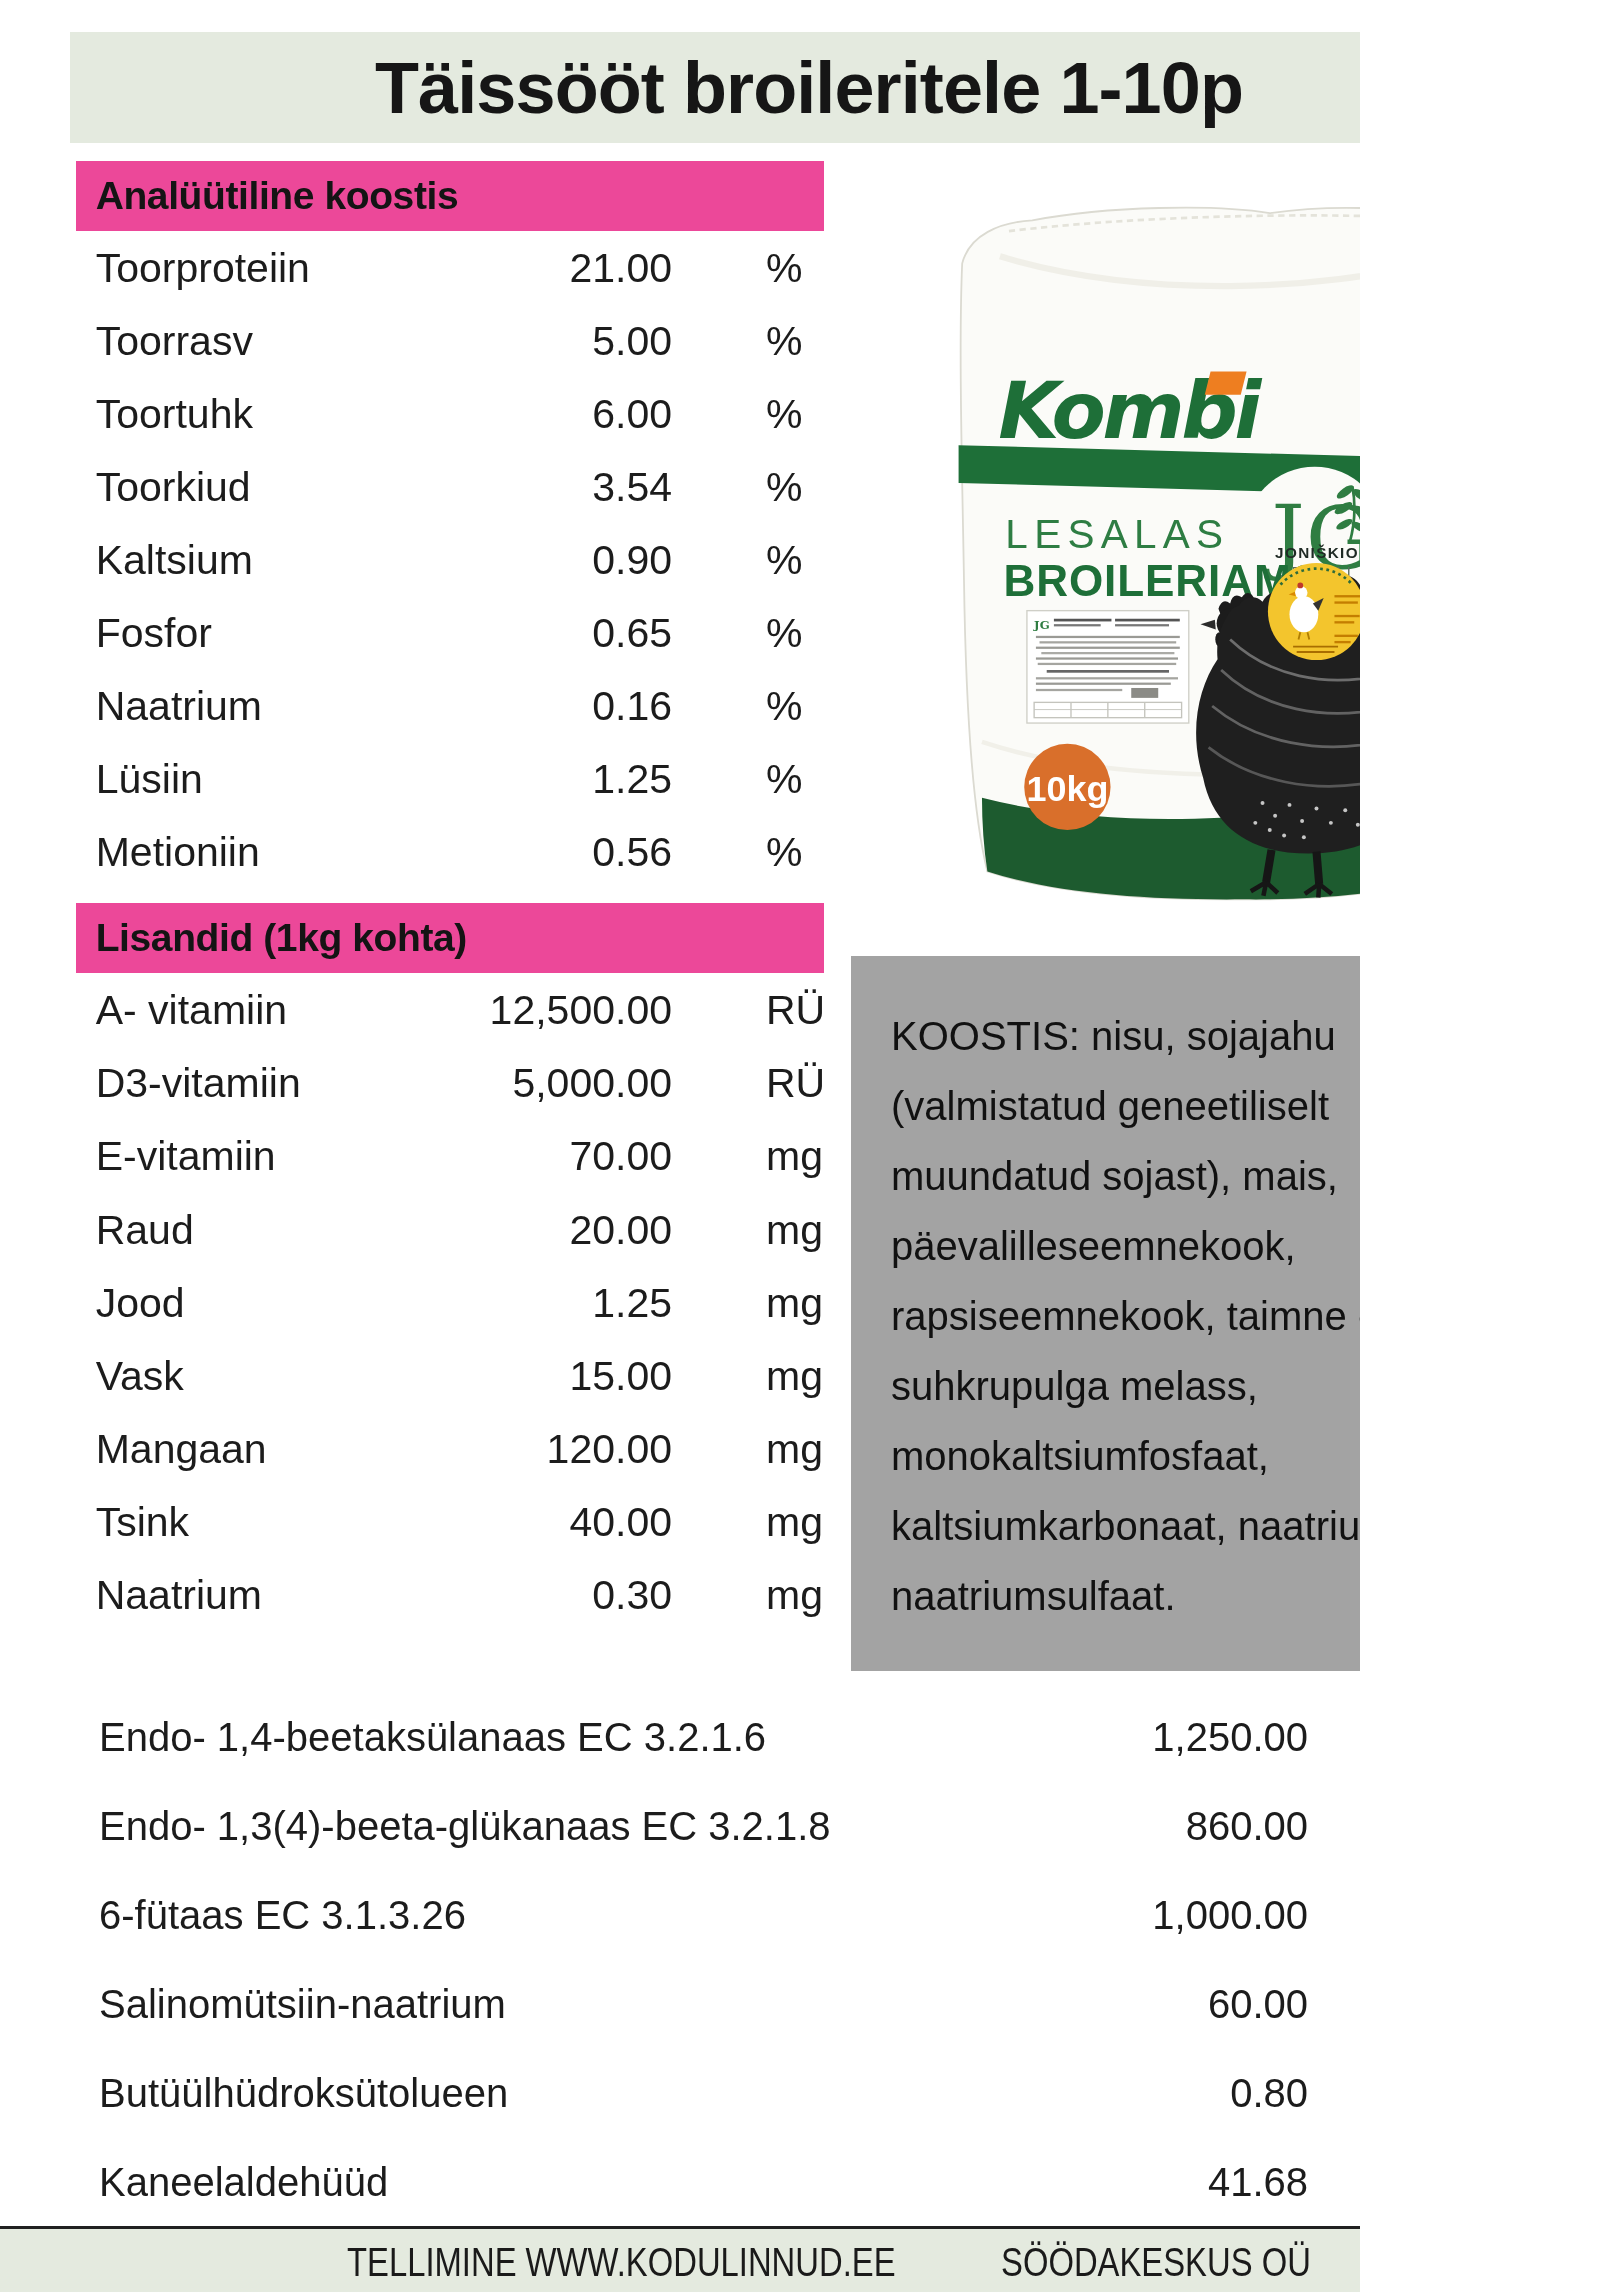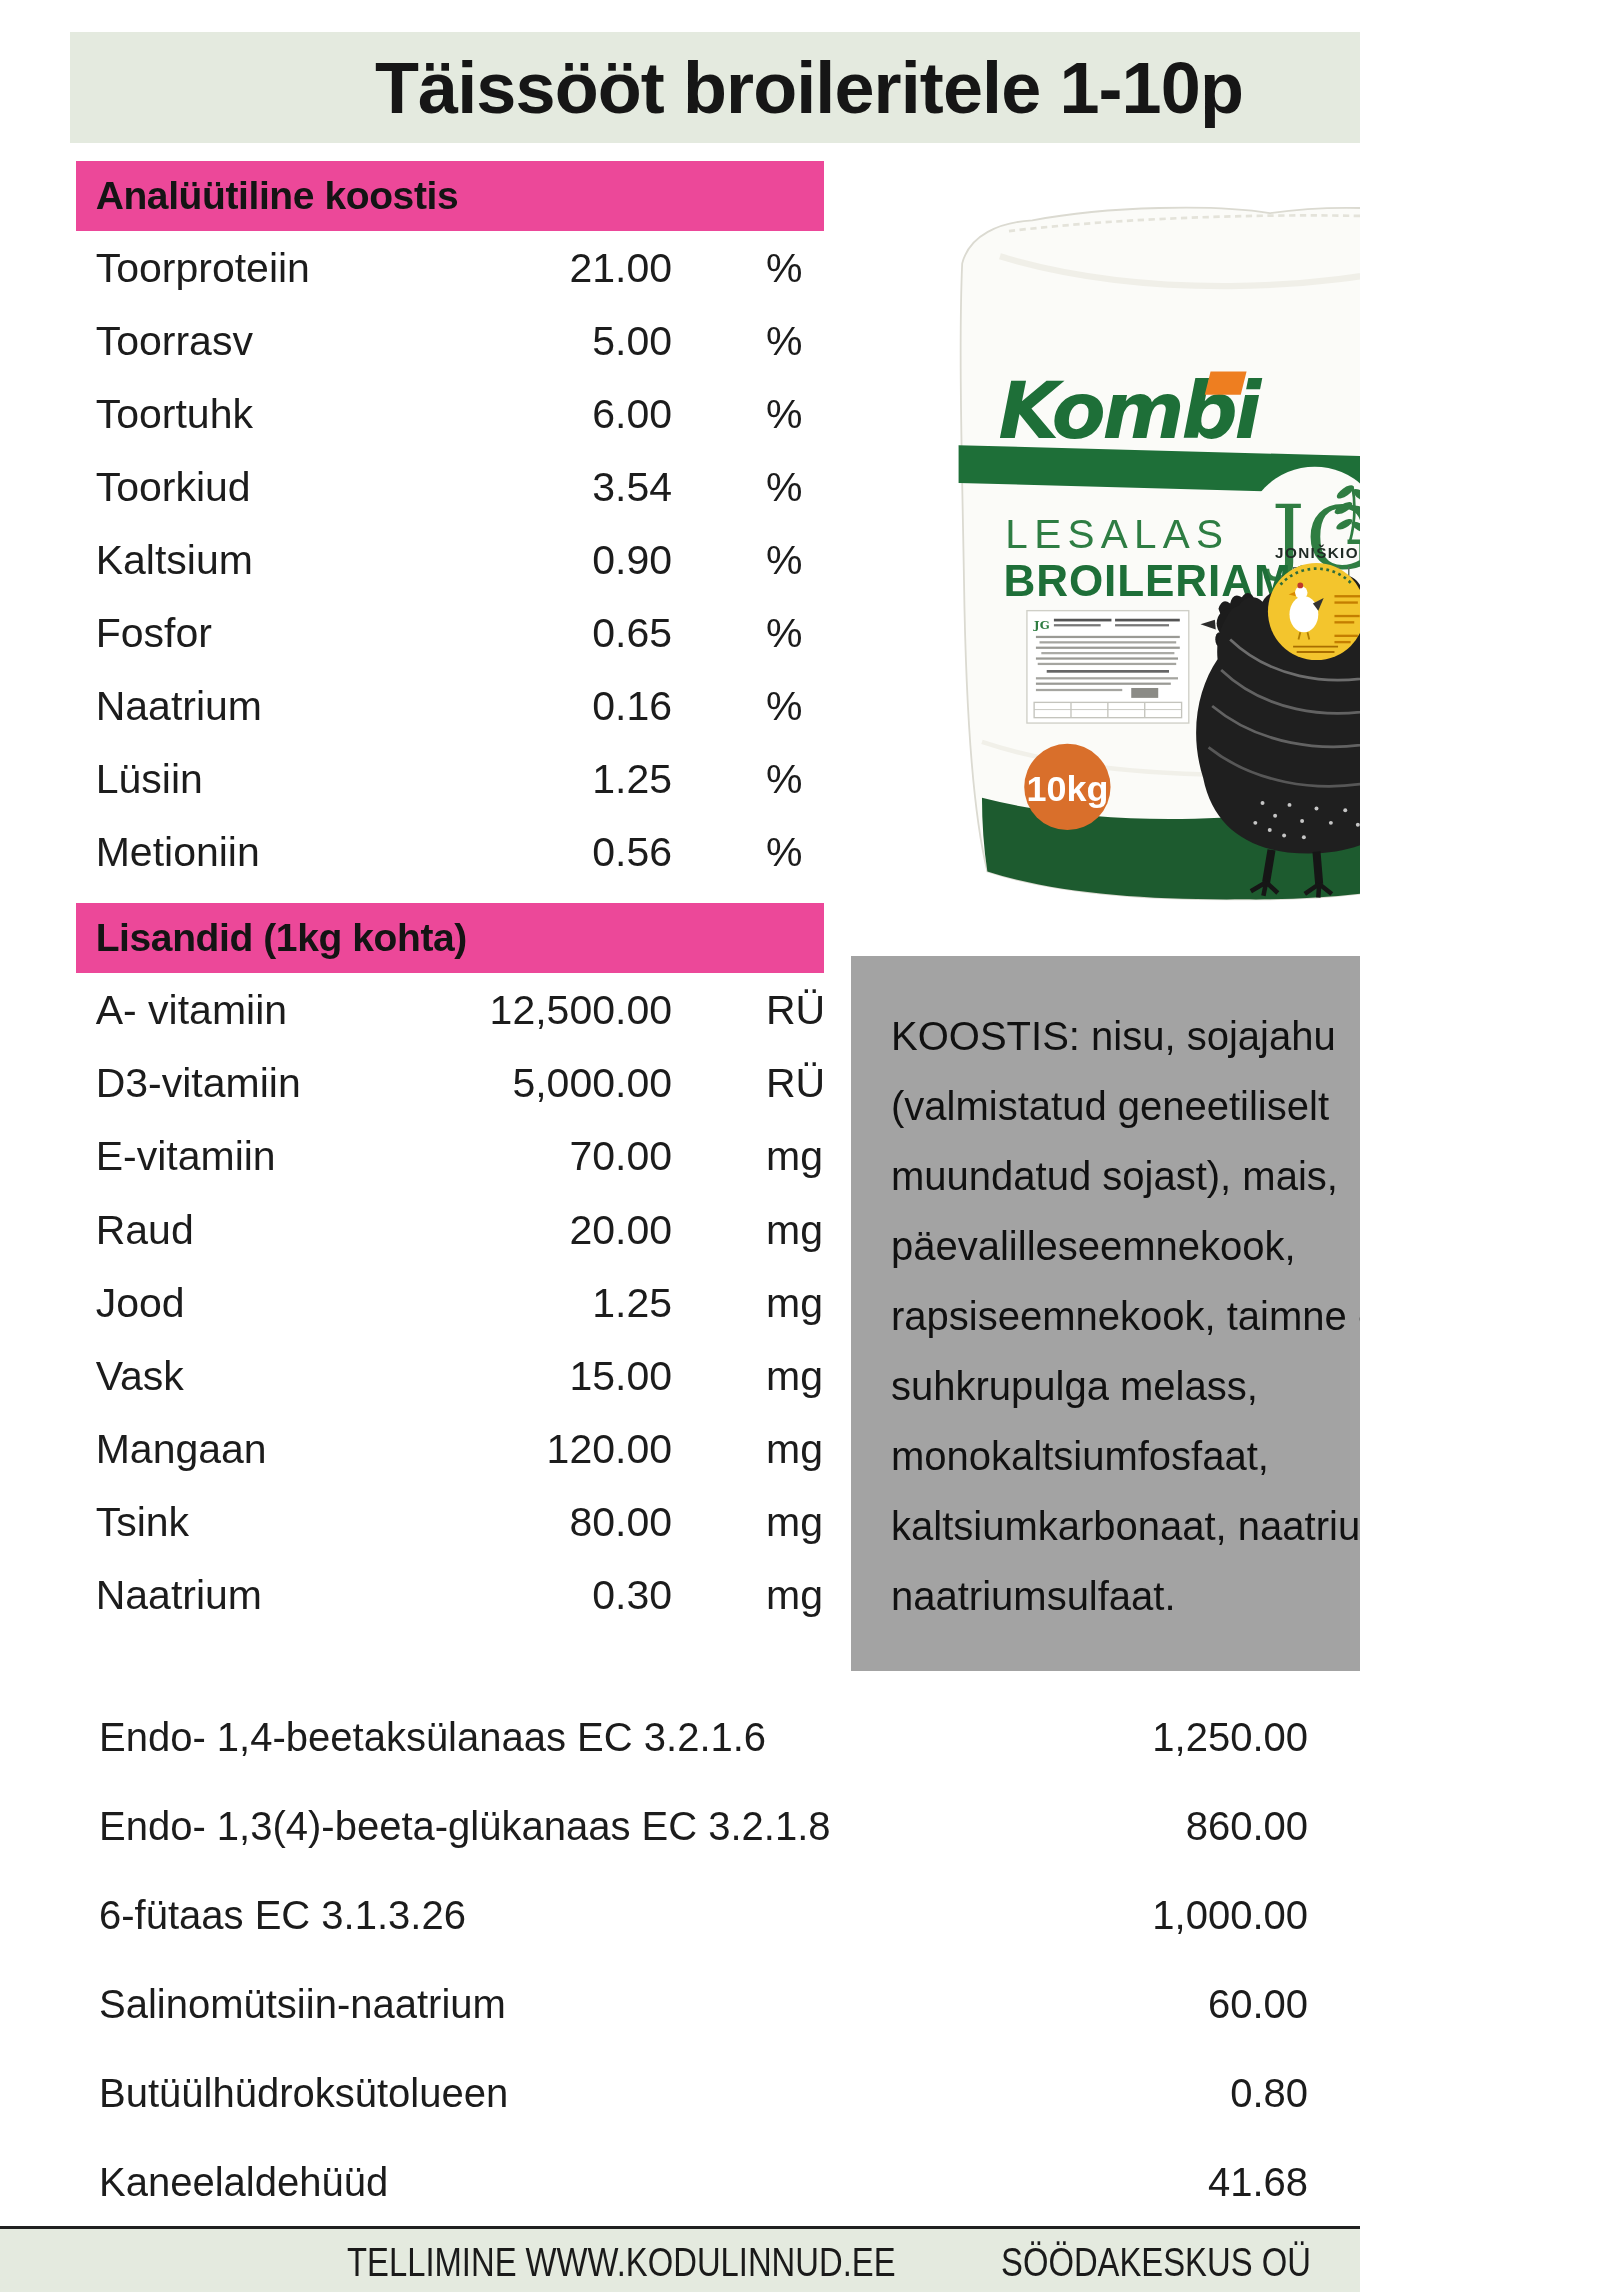--- a/index.html
+++ b/index.html
@@ -154,21 +154,21 @@
       <span class="v">15.00</span>
       <span class="u">mg</span>
     </div>
     <div class="tr">
       <span class="l">Mangaan</span>
       <span class="v">120.00</span>
       <span class="u">mg</span>
     </div>
     <div class="tr">
       <span class="l">Tsink</span>
-      <span class="v">80.00</span>
+      <span class="v">40.00</span>
       <span class="u">mg</span>
     </div>
     <div class="tr">
       <span class="l">Naatrium</span>
       <span class="v">0.30</span>
       <span class="u">mg</span>
     </div>
   </section>
 
   <div class="bag">

